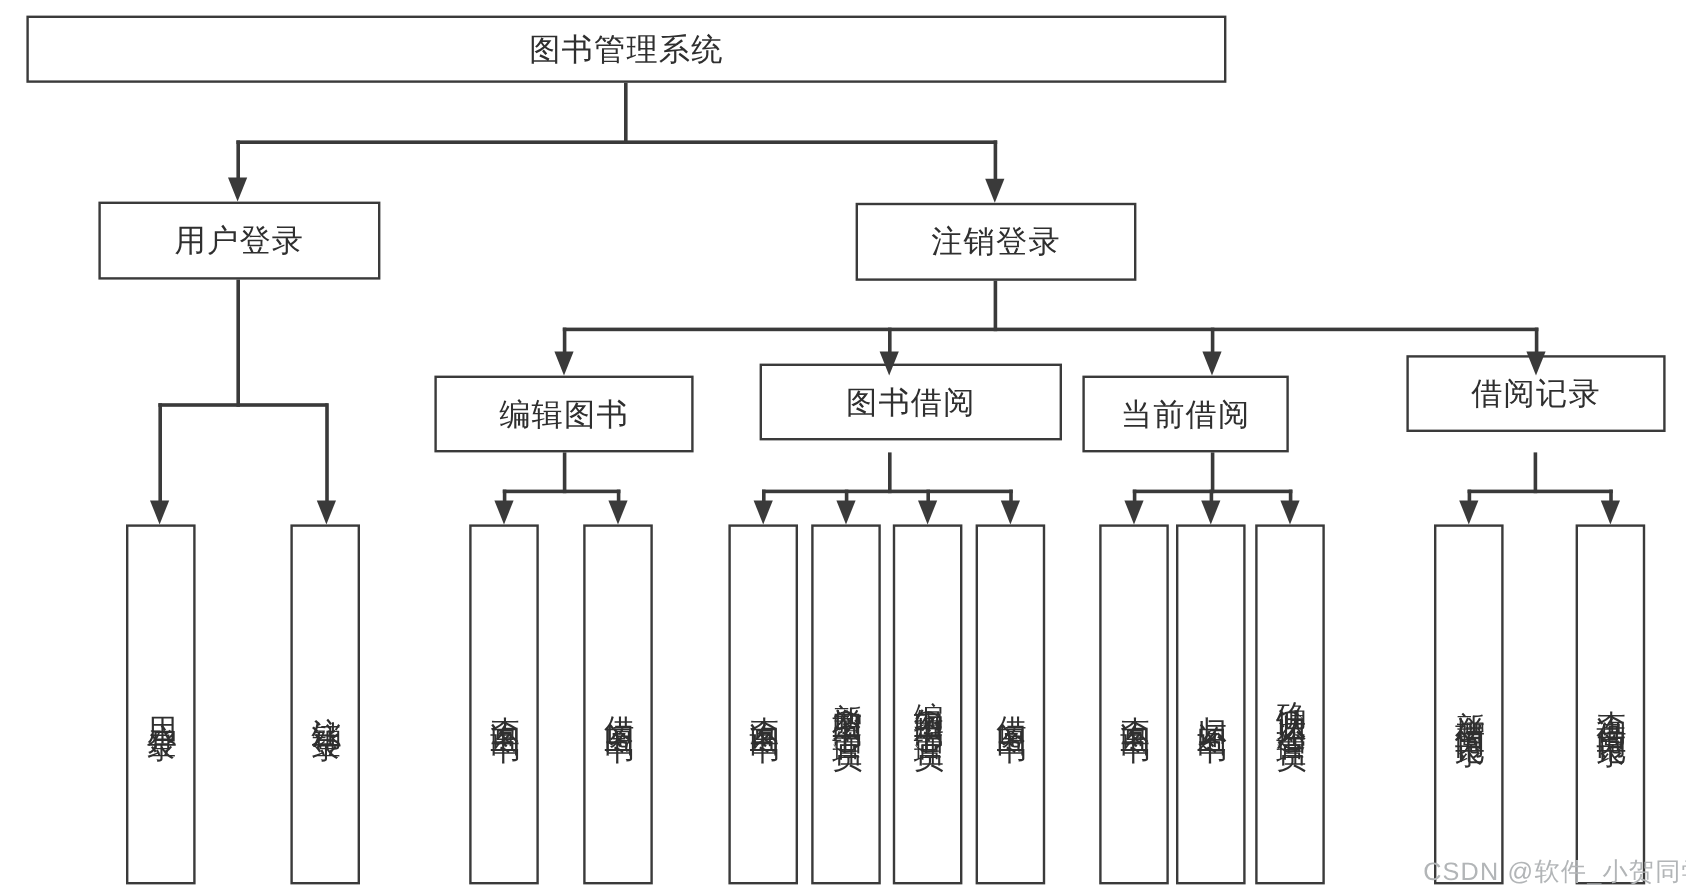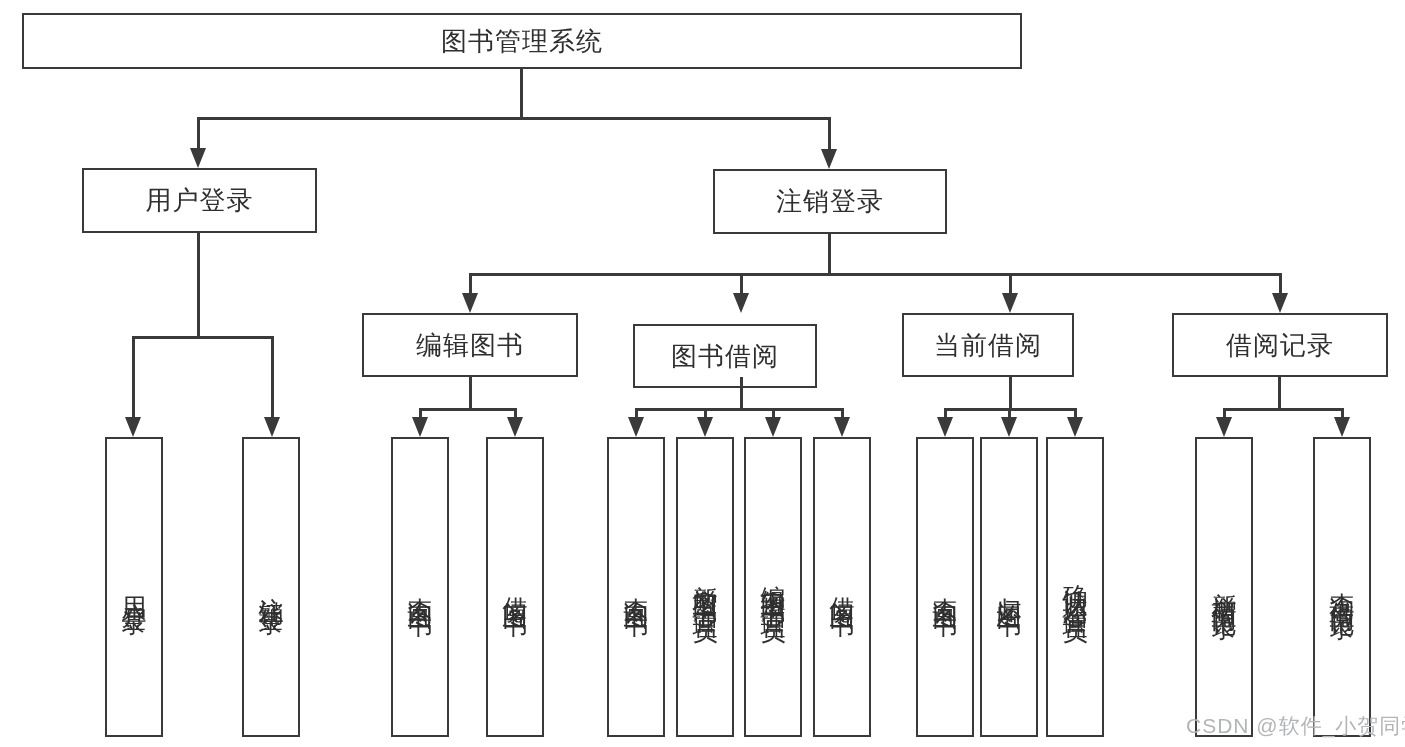--- a/index.html
+++ b/index.html
@@ -49,29 +49,29 @@
   </div>
 
   <div class="box" style="left:713px;top:169px;width:234px;height:65px">
     <span class="lbl">注销登录</span>
   </div>
 
   <div class="box" style="left:362px;top:313px;width:216px;height:64px">
     <span class="lbl">编辑图书</span>
   </div>
 
-  <div class="box" style="left:633px;top:324px;width:184px;height:64px">
+  <div class="box" style="left:633px;top:303px;width:252px;height:64px">
     <span class="lbl">图书借阅</span>
   </div>
 
   <div class="box" style="left:902px;top:313px;width:172px;height:64px">
     <span class="lbl">当前借阅</span>
   </div>
 
-  <div class="box" style="left:1172px;top:313px;width:216px;height:64px">
+  <div class="box" style="left:1172px;top:296px;width:216px;height:64px">
     <span class="lbl">借阅记录</span>
   </div>
 
   <div class="leaf" style="left:105px">
     <span class="vtxt">用户登录</span>
   </div>
   <div class="leaf" style="left:242px">
     <span class="vtxt">注销登录</span>
   </div>
 

